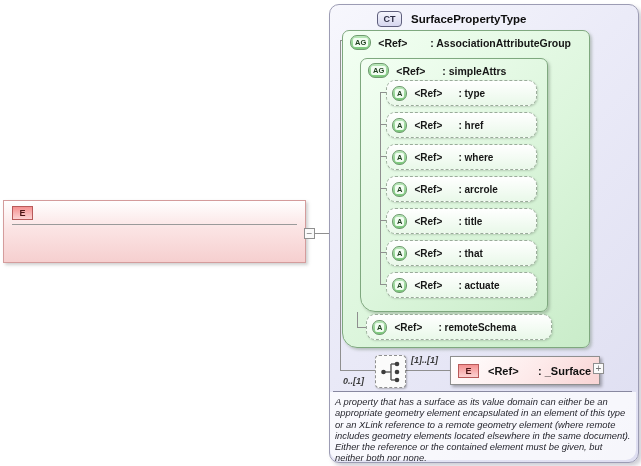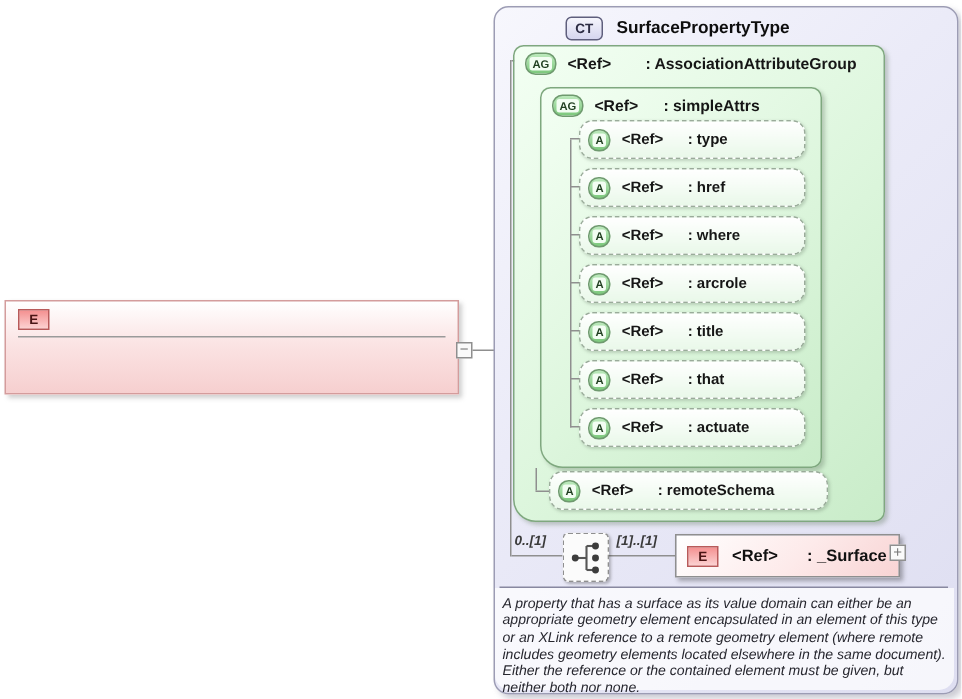--- a/index.html
+++ b/index.html
@@ -182,21 +182,21 @@
   <div class="line" style="left:357px;top:312px;width:1px;height:15px;"></div>
   <div class="line" style="left:357px;top:327px;width:9px;height:1px;"></div>
   <div class="attr" style="left:366px;top:314px;width:179px;">
     <span class="badge-pill">
         <span class="in">A</span>
       </span>
     <span class="attr-ref">&lt;Ref&gt;</span>
     <span class="attr-name">: remoteSchema</span>
   </div>
 
-  <div class="card-label" style="left:343px;top:355px;">0..[1]</div>
+  <div class="card-label" style="left:343px;top:376px;">0..[1]</div>
   <div class="compositor">
     <svg width="22" height="24" viewBox="0 0 22 24">
       <line x1="2" y1="12" x2="11" y2="12" stroke="#555" stroke-width="1.4"></line>
       <line x1="11" y1="4" x2="11" y2="20" stroke="#555" stroke-width="1.4"></line>
       <line x1="11" y1="4" x2="16" y2="4" stroke="#555" stroke-width="1.4"></line>
       <line x1="11" y1="20" x2="16" y2="20" stroke="#555" stroke-width="1.4"></line>
       <circle cx="3.5" cy="12" r="2.3" fill="#3c3c3c"></circle>
       <circle cx="17" cy="4" r="2.3" fill="#3c3c3c"></circle>
       <circle cx="17" cy="12" r="2.3" fill="#3c3c3c"></circle>
       <circle cx="17" cy="20" r="2.3" fill="#3c3c3c"></circle>

